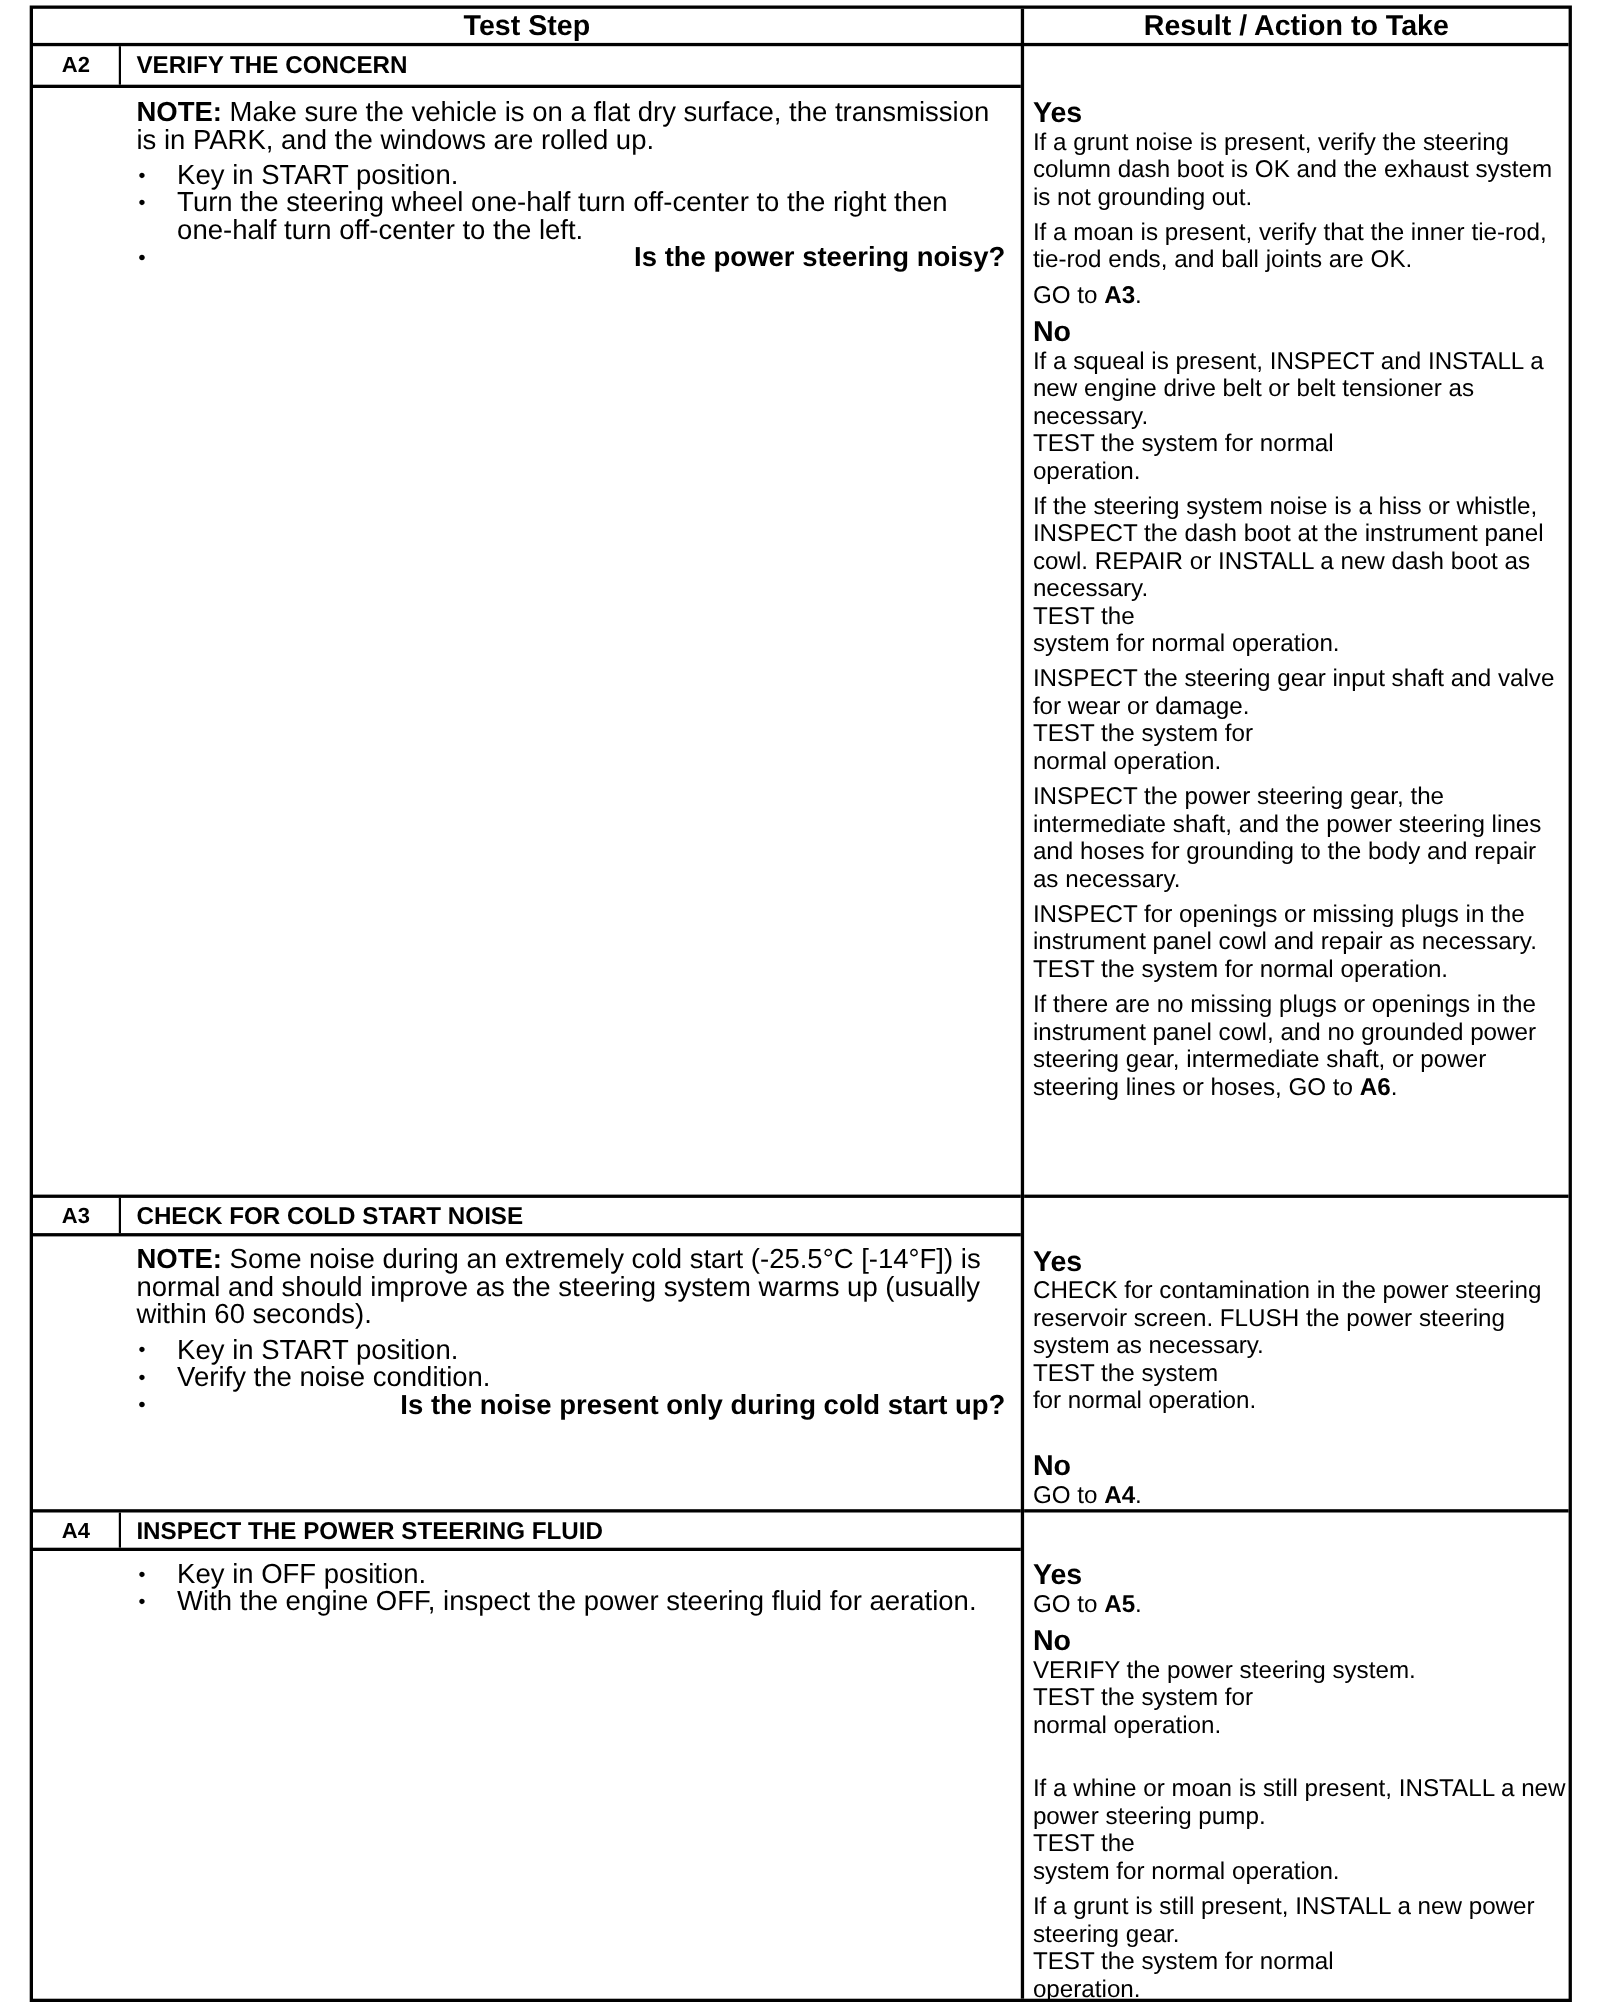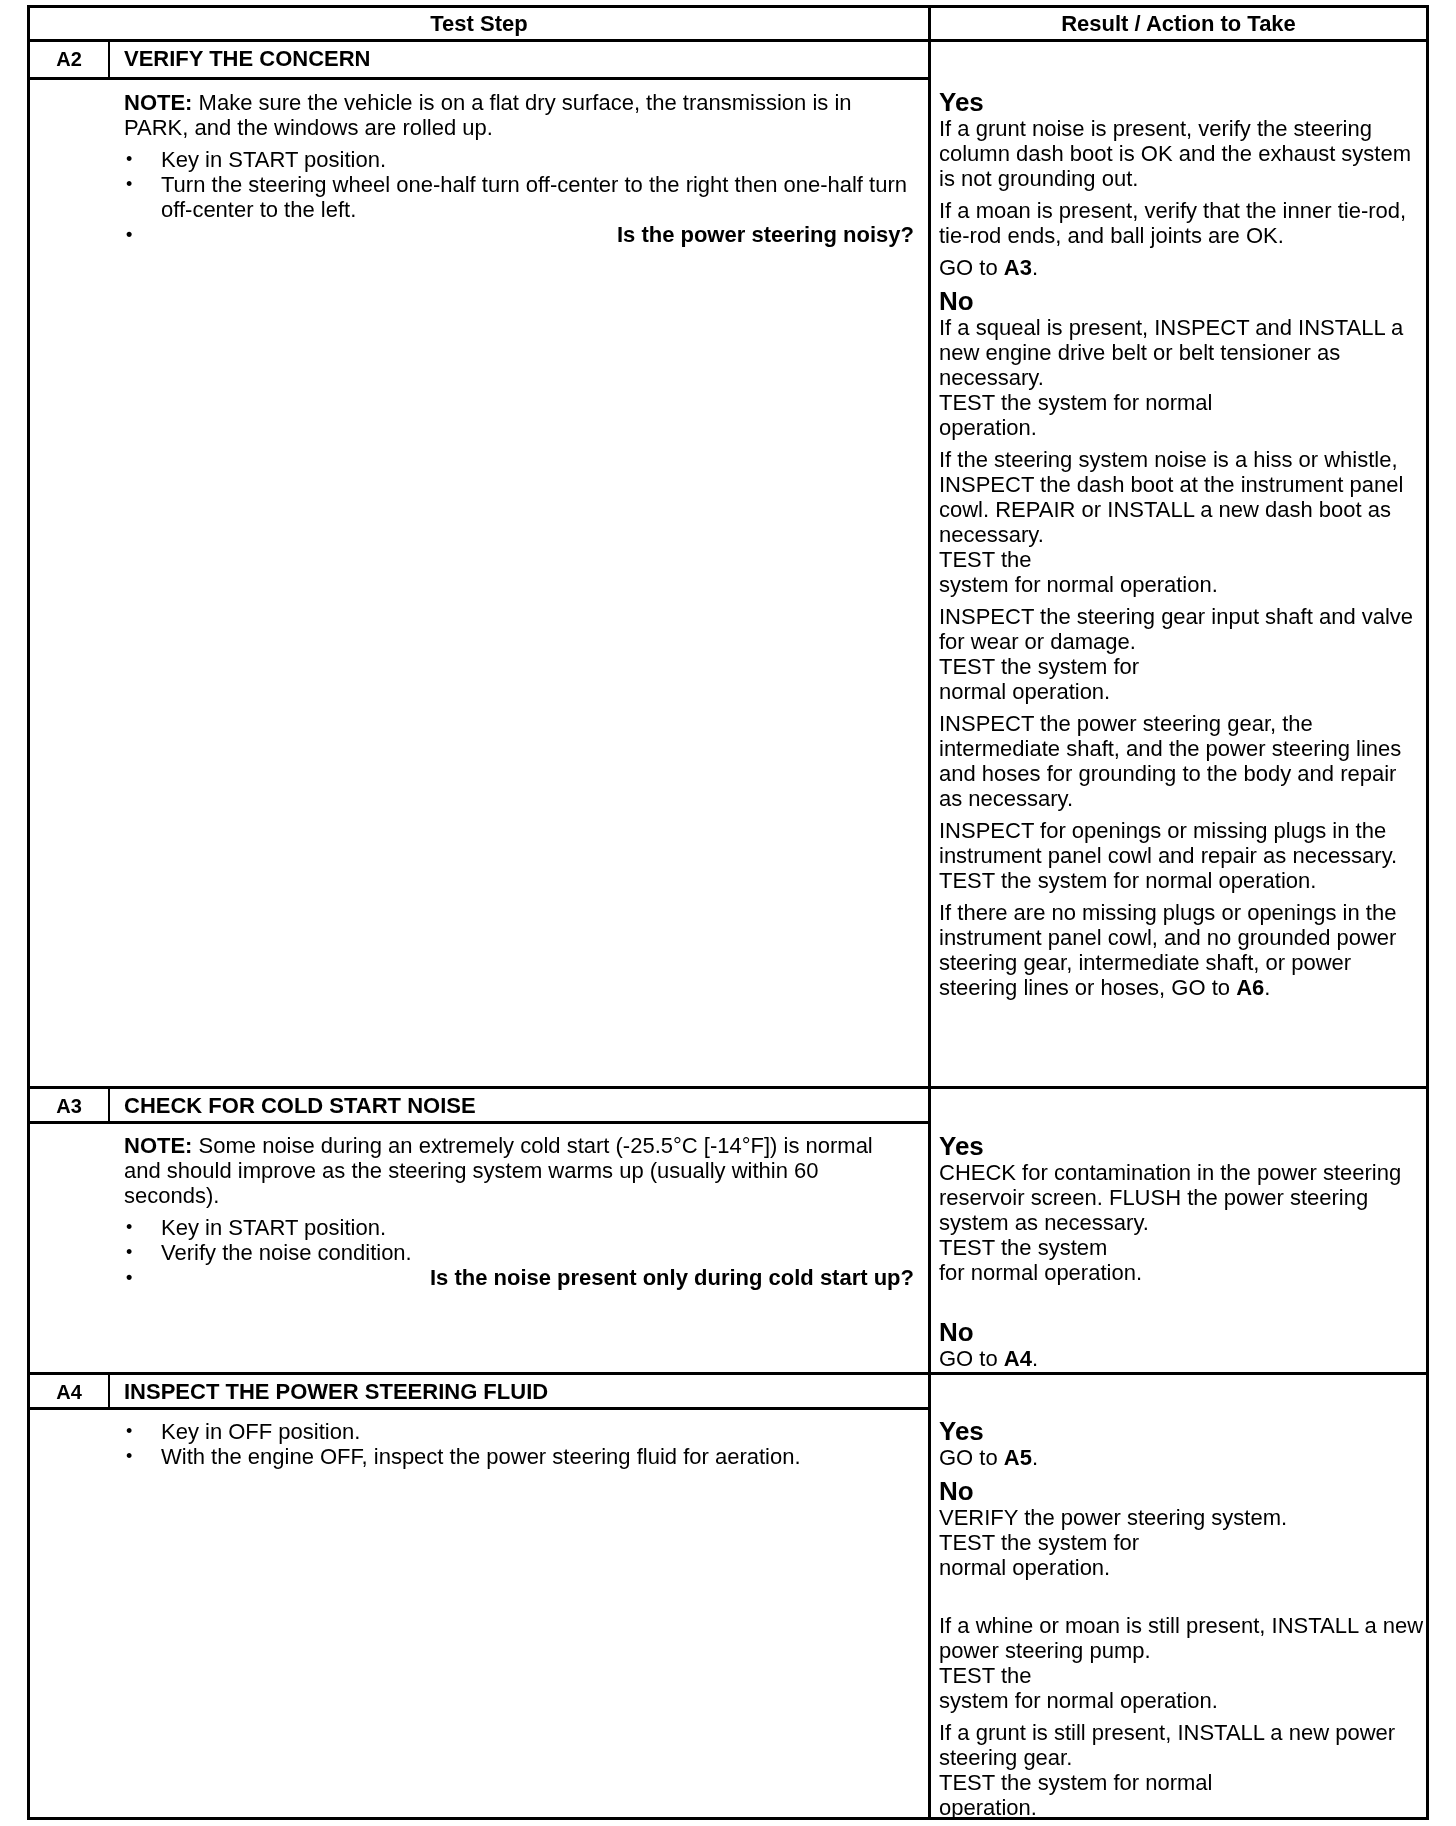--- a/index.html
+++ b/index.html
@@ -41,21 +41,21 @@
       border-bottom: 3px solid #000;
       box-sizing: border-box;
     }
     .header-cell {
       position: absolute;
       top: 0;
       height: 31px;
       line-height: 31px;
       text-align: center;
       font-weight: bold;
-      font-size: 22px;
+      font-size: 26px;
     }
     .header-left { left: 0; width: 898px; }
     .header-right { left: 901px; width: 495px; }
     .step-row {
       position: absolute;
       left: 0;
       width: 898px;
       height: 38px;
       border-bottom: 3px solid #000;
       box-sizing: border-box;
@@ -77,21 +77,21 @@
       position: absolute;
       left: 94px; top: 0;
       font-weight: bold;
       font-size: 22px;
       line-height: 34px;
     }
     .step-body {
       position: absolute;
       left: 94px;
       width: 790px;
-      font-size: 22px;
+      font-size: 25px;
       line-height: 25px;
     }
     .note { margin: 0 0 7px 0; }
     .note b { font-weight: bold; }
     ul.bullets {
       list-style: none;
       margin: 0;
       padding: 0;
     }
     ul.bullets li {

